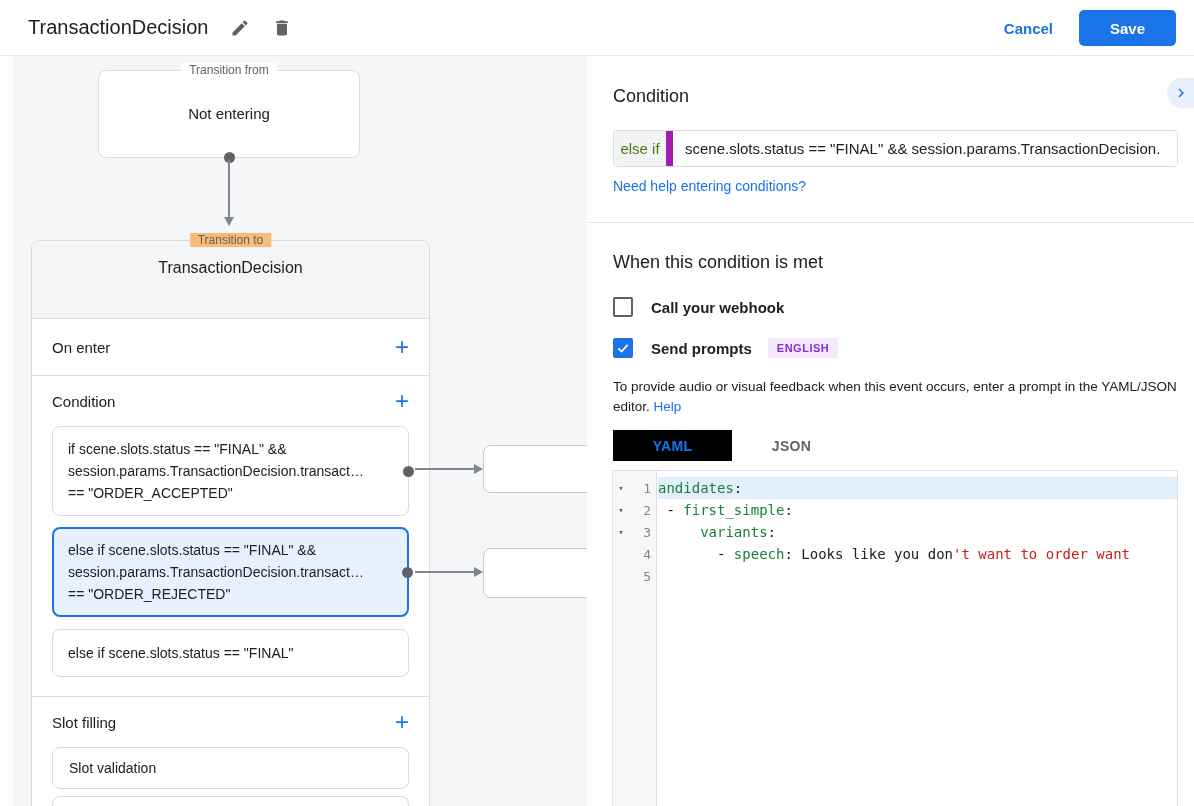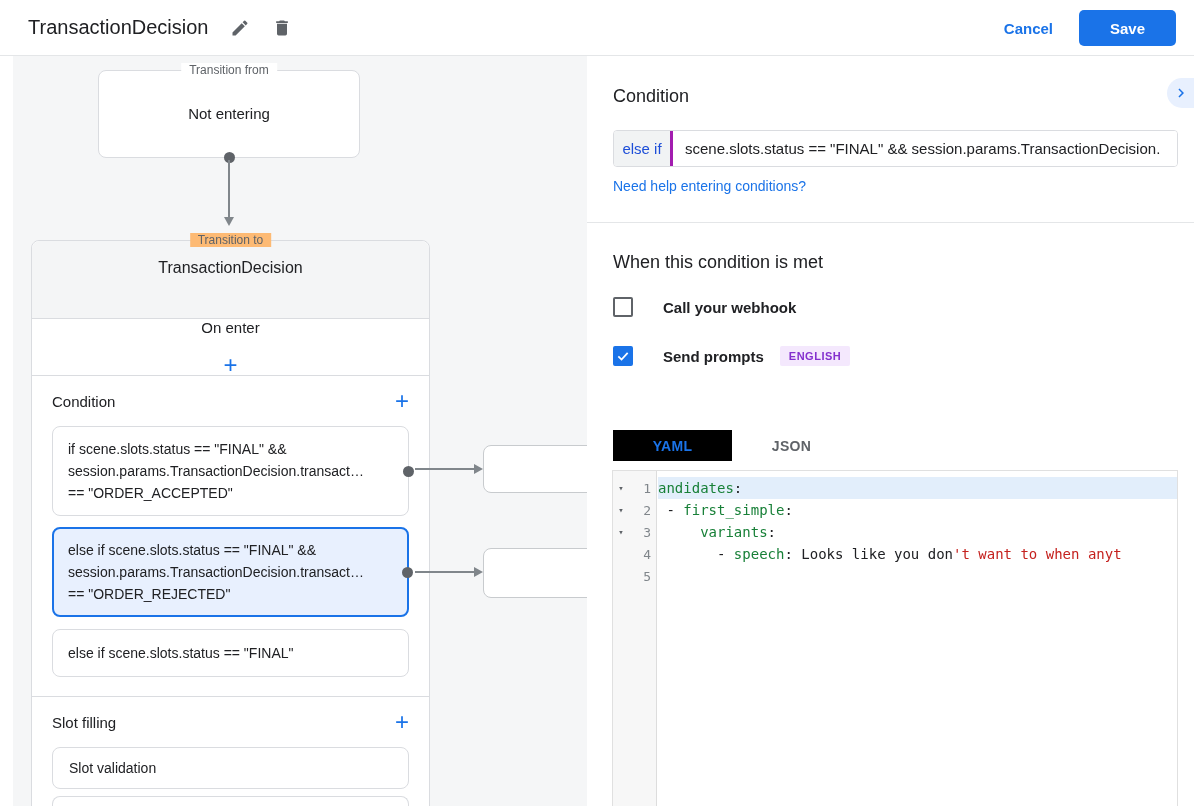--- a/index.html
+++ b/index.html
@@ -34,21 +34,21 @@
 
   .scene-card { position:absolute; left:18px; top:184px; width:399px; height:700px; background:#fff;
     border:1px solid #dadce0; border-radius:8px; }
   .scene-card .box-legend { background:#fdba74; }
   .scene-header { height:78px; background:#f4f5f6; border-bottom:1px solid #dadce0;
     border-radius:8px 8px 0 0; text-align:center; padding-top:18px; cursor:pointer; }
   .scene-title { font-size:16px; color:#202124; }
   .scene-subtitle { font-size:12px; color:#5f6368; margin-top:9px; }
 
   .row-simple { height:57px; display:flex; align-items:center; justify-content:space-between;
-    padding:0 20px; border-bottom:1px solid #dadce0;flex-direction:column; }
+    padding:0 20px; border-bottom:1px solid #dadce0; }
   .section-label-row { margin-top:8px; height:34px; display:flex; align-items:center;
     justify-content:space-between; padding:0 20px; }
   .section-label { font-size:15px; color:#202124; }
   .plus-btn { color:#1a73e8; font-size:24px; font-weight:400; line-height:20px; cursor:pointer;
     background:none; border:none; font-family:"Liberation Sans", sans-serif; }
 
   .cond-card { position:relative; margin:0 20px; background:#fff; border:1px solid #dadce0;
     border-radius:8px; padding:11px 15px; font-size:14px; line-height:22px; color:#202124; cursor:pointer; }
   .cond-card.first { margin-top:8px; }
   .cond-card.selected { margin-top:11px; background:#e8f0fe; border:2px solid #1a73e8; padding:10px 14px; }
@@ -69,35 +69,35 @@
 
   
   .panel { position:absolute; left:587px; top:56px; width:607px; height:750px; background:#fff; overflow:hidden; }
   .panel-heading { position:absolute; left:26px; font-size:18px; color:#202124; }
   .chevron-pill { position:absolute; right:0; top:22px; width:27px; height:30px; background:#e8f0fe;
     border:none; border-radius:15px 0 0 15px; cursor:pointer; display:flex; align-items:center; }
   .chevron-pill svg { fill:#1a73e8; margin-left:5px; }
 
   .cond-input-group { position:absolute; left:26px; right:16px; top:74px; height:37px; display:flex;
     border:1px solid #dadce0; border-radius:4px; overflow:hidden; background:#fff; }
-  .cond-prefix { width:59px; background:#f1f3f4; border-right:3px solid #a21caf; display:flex;
-    align-items:center; justify-content:center; font-size:15px; color:#1d4ed8; }
+  .cond-prefix { width:59px; background:#f1f3f4; border-right:7px solid #a21caf; display:flex;
+    align-items:center; justify-content:center; font-size:15px; color:#4d7c0f; }
   .cond-input { flex:1; border:none; outline:none; padding:0 4px 0 12px; font-size:15px; color:#202124;
     font-family:"Liberation Sans", sans-serif; white-space:nowrap; overflow:hidden; }
   .help-link { position:absolute; left:26px; top:122px; font-size:14px; color:#1a73e8; cursor:pointer;
     text-decoration:none; }
   .panel-divider { position:absolute; left:0; right:0; top:166px; border-top:1px solid #e4e6e8; }
 
   .check-row { position:absolute; left:26px; display:flex; align-items:center; }
   .checkbox { width:20px; height:20px; border:2px solid #5f6368; border-radius:2px; background:#fff;
     cursor:pointer; flex:none; }
   .checkbox.checked { border-color:#1a73e8; background:#1a73e8; display:flex; align-items:center;
     justify-content:center; }
   .checkbox.checked svg { fill:none; stroke:#fff; stroke-width:3; }
-  .check-label { margin-left:30px; font-size:15px; font-weight:700; color:#202124; }
+  .check-label { margin-left:18px; font-size:15px; font-weight:700; color:#202124; }
   .lang-badge { margin-left:16px; background:#f4e8fd; color:#8430ce; font-size:11px; font-weight:700;
     letter-spacing:.5px; padding:4px 9px; border-radius:2px; }
 
   .feedback-text { position:absolute; left:26px; top:321px; width:566px; font-size:13.5px;
     line-height:20px; color:#202124; }
   .inline-help { color:#1a73e8; cursor:pointer; text-decoration:none; }
 
   .tabs { position:absolute; left:26px; top:374px; display:flex; }
   .tab { width:119px; height:31px; display:flex; align-items:center; justify-content:center;
     font-size:14px; font-weight:700; letter-spacing:.3px; color:#5f6368; cursor:pointer;
@@ -228,30 +228,33 @@
 
   <div class="panel-divider"></div>
 
   <div class="panel-heading" style="top:196px;">When this condition is met</div>
 
   <div class="check-row" style="top:241px;">
     <span class="checkbox"></span>
     <span class="check-label">Call your webhook</span>
   </div>
 
-  <div class="check-row" style="top:290px;">
+  <div class="check-row" style="top:282px;">
     <span class="checkbox checked">
       <svg width="14" height="14" viewBox="0 0 24 24">
           <polyline points="4,12.5 9.5,18 20,6.5"></polyline>
         </svg>
     </span>
     <span class="check-label">Send prompts</span>
     <span class="lang-badge">ENGLISH</span>
   </div>
 
+  <div class="feedback-text">
+    <span>To provide audio or visual feedback when this event occurs, enter a prompt in the YAML/JSON editor. </span><a class="inline-help">Help</a>
+  </div>
 
   <div class="tabs">
     <button class="tab active">YAML</button>
     <button class="tab">JSON</button>
   </div>
 
   <div class="editor">
     <div class="gutter-bg"></div>
     <div class="cm-rows">
         <div class="cm-row">
@@ -273,21 +276,21 @@
             <span class="cm-fold">▾</span>
             <span class="cm-num">3</span>
           </div>
           <div class="cm-code"><span class="tok-plain">     </span><span class="tok-key">variants</span><span class="tok-plain">:</span></div>
         </div>
         <div class="cm-row">
           <div class="cm-gutter">
             <span class="cm-fold"></span>
             <span class="cm-num">4</span>
           </div>
-          <div class="cm-code"><span class="tok-plain">       - </span><span class="tok-key">speech</span><span class="tok-plain">: Looks like you don</span><span class="tok-string">'t want to when anyt</span></div>
+          <div class="cm-code"><span class="tok-plain">       - </span><span class="tok-key">speech</span><span class="tok-plain">: Looks like you don</span><span class="tok-string">'t want to order want</span></div>
         </div>
         <div class="cm-row">
           <div class="cm-gutter">
             <span class="cm-fold"></span>
             <span class="cm-num">5</span>
           </div>
           <div class="cm-code"></div>
         </div>
       </div>
   </div>

